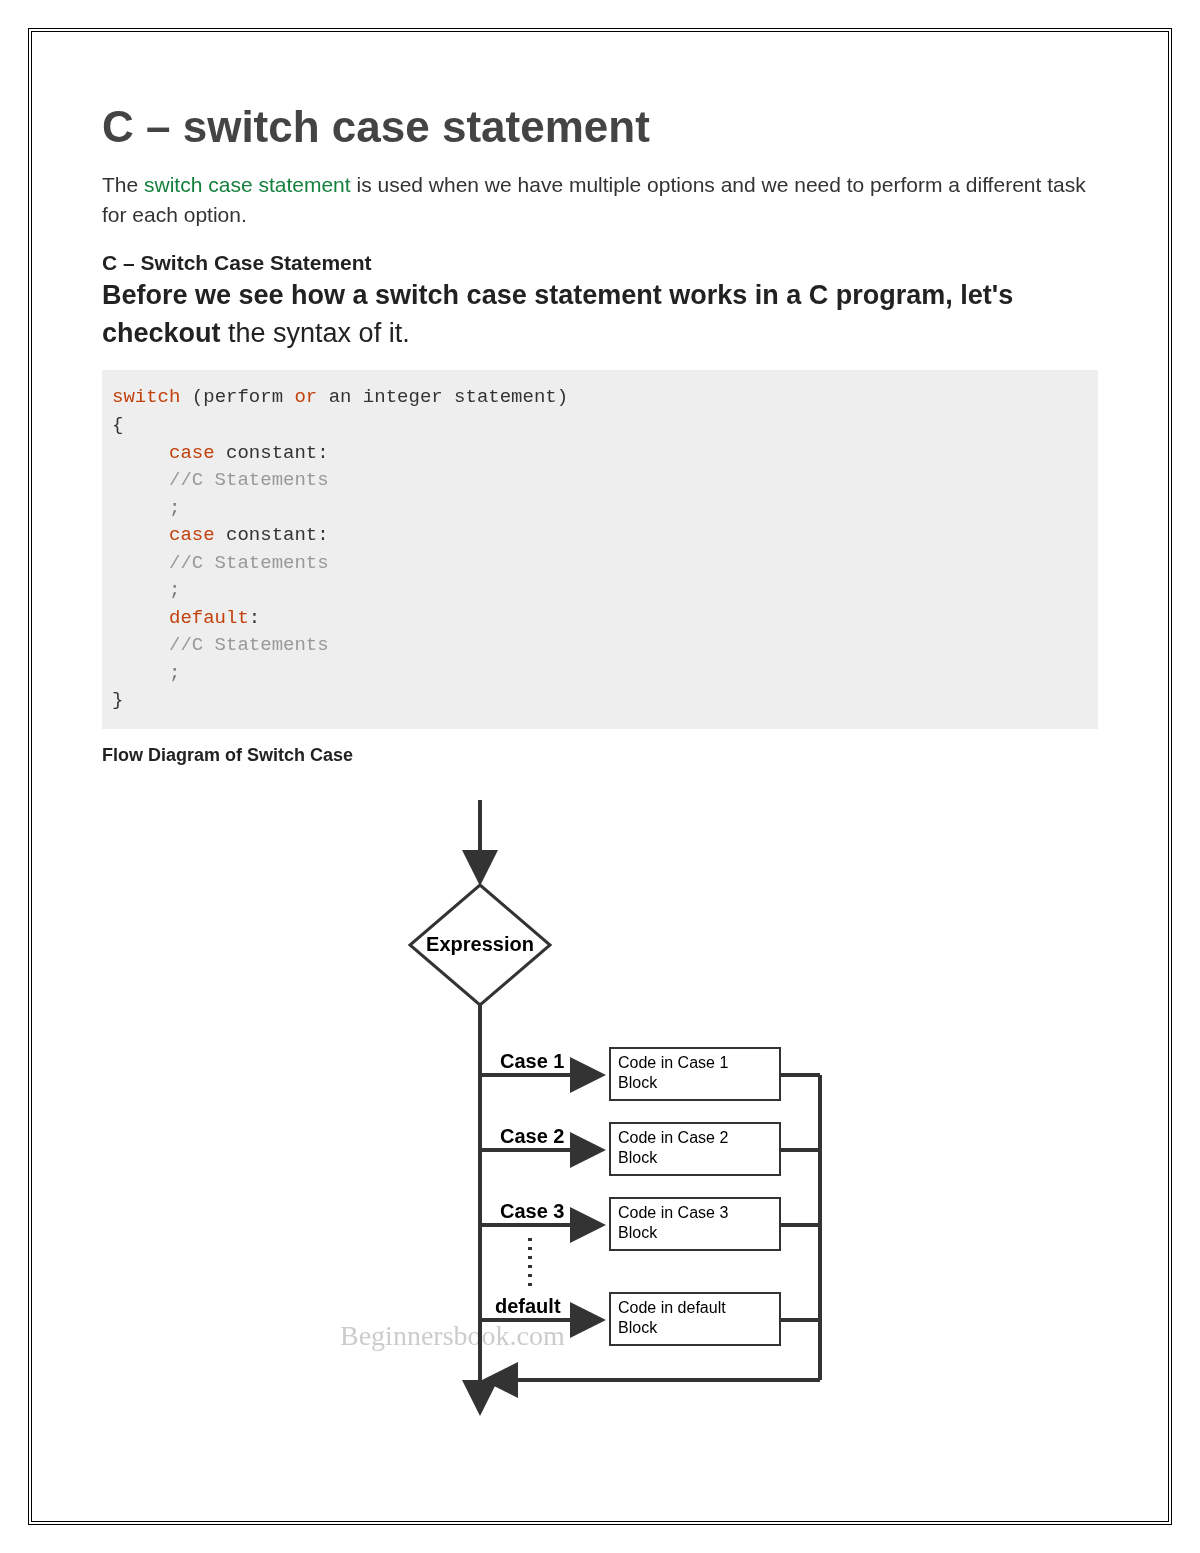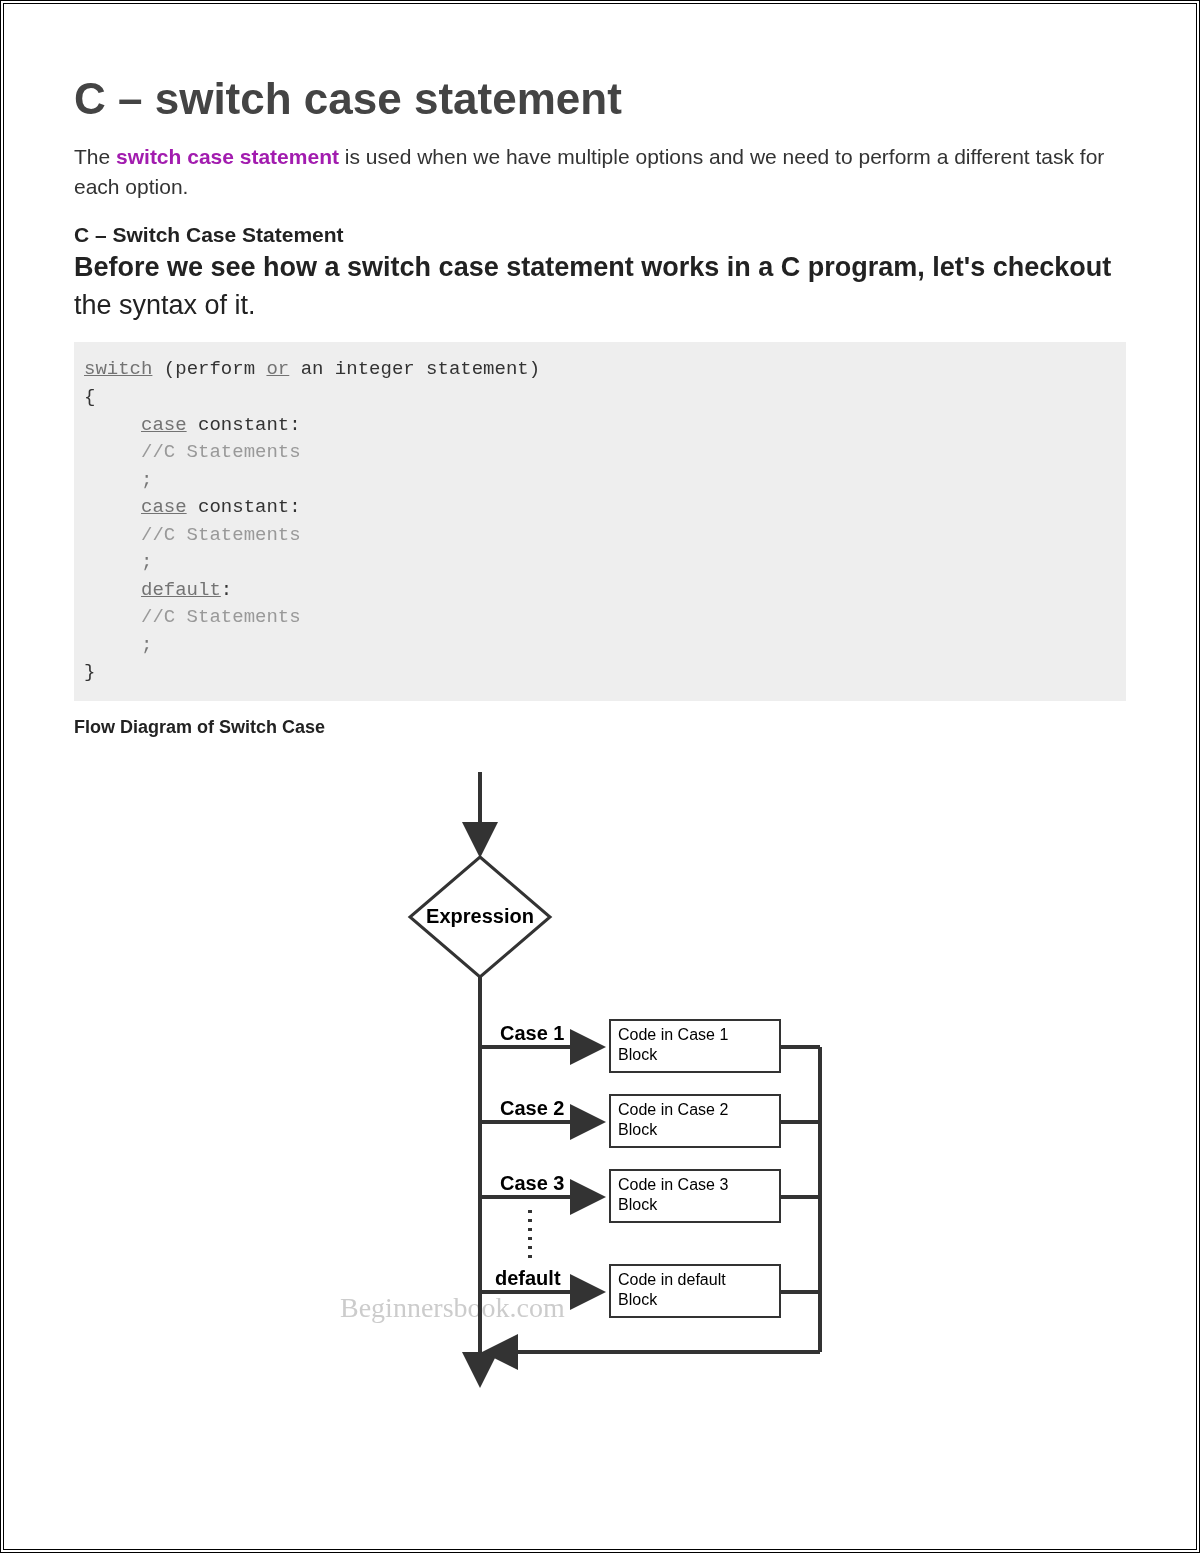--- a/index.html
+++ b/index.html
@@ -5,20 +5,21 @@
   html, body {
     margin: 0;
     padding: 0;
     background: #ffffff;
     font-family: Arial, Helvetica, sans-serif;
   }
   .page {
     width: 1200px;
     height: 1553px;
     box-sizing: border-box;
+    padding: 28px;
     background: #ffffff;
   }
   .double-border {
     width: 100%;
     height: 100%;
     box-sizing: border-box;
     border: 4px double #000000;
     padding: 60px 70px 40px 70px;
   }
   h1.title {
@@ -26,21 +27,21 @@
     font-weight: bold;
     color: #444444;
     margin: 10px 0 18px 0;
   }
   p.intro {
     font-size: 21px;
     color: #333333;
     line-height: 1.45;
     margin: 0 0 20px 0;
   }
-  p.intro b { font-weight: bold; color: #a21caf; }
+  p.intro b { font-weight: normal; color: #15803d; }
   h3.subtitle {
     font-size: 21px;
     font-weight: bold;
     color: #222222;
     margin: 18px 0 2px 0;
   }
   p.lead {
     font-size: 27px;
     color: #222222;
     line-height: 1.4;
@@ -50,21 +51,21 @@
   pre.code {
     background: #eeeeee;
     font-family: "Courier New", Courier, monospace;
     font-size: 19px;
     line-height: 1.45;
     padding: 14px 10px;
     margin: 0 0 16px 0;
     white-space: pre;
     color: #333333;
   }
-  pre.code .kw { color: #737373; text-decoration: underline; }
+  pre.code .kw { color: #c2410c; }
   pre.code .cmt { color: #999999; margin-top: 8px; }
   pre.code .punc { color: #777777; }
   h4.flow-title {
     font-size: 18px;
     font-weight: bold;
     color: #222222;
     margin: 10px 0 12px 0;
   }
   .diagram-wrap {
     width: 100%;

